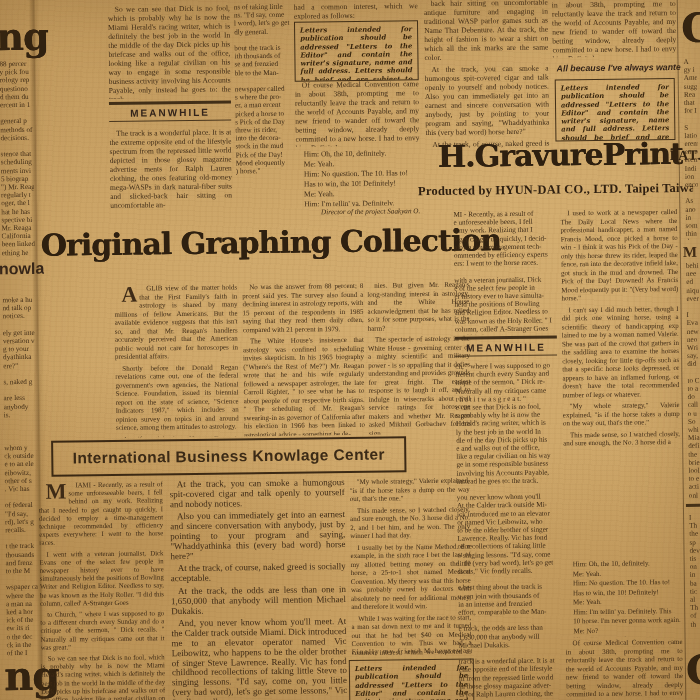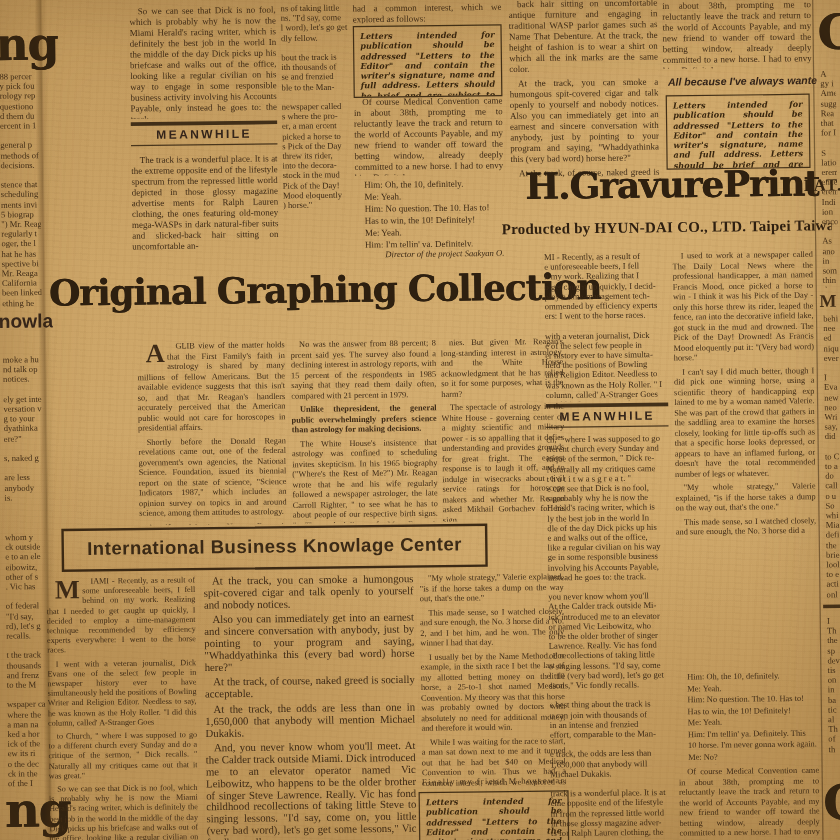--- a/index.html
+++ b/index.html
@@ -136,21 +136,21 @@
   </div>
   <div class="abs meanwhile" style="left:112px;top:99px;width:122px;">MEANWHILE</div>
   <div class="abs col f75" style="left:112px;top:126px;width:122px;height:106px;">
     <p>The track is a wonderful place. It is at the extreme opposite end of the lifestyle spectrum from the repressed little world depicted in those glossy magazine advertise ments for Ralph Lauren clothing, the ones featuring old-money mega-WASPs in dark natural-fiber suits and slicked-back hair sitting on uncomfortable an-</p>
   </div>
 
   <div class="abs frags" style="left:238px;top:2px;width:57px;height:228px;">
       <p>ns of taking little</p>
       <p>ns. "I'd say, come</p>
       <p>l word), let's go get</p>
-      <p>dly fellow.</p>
+      <p>dly general.</p>
       <p></p>
       <p>bout the track is</p>
       <p>ith thousands of</p>
       <p>se and frenzied</p>
       <p>ble to the Man-</p>
       <p></p>
       <p>newspaper called</p>
       <p>s where the pro-</p>
       <p>er, a man ercent</p>
       <p>picked a horse to</p>
@@ -197,21 +197,20 @@
   <div class="abs bl" style="left:42px;top:224px;font-size:30px;">Original Graphing Collection</div>
 
   <div class="abs col f7 dropA" style="left:115px;top:282px;width:123px;height:153px;">
       <p>A GLIB view of the matter holds that the First Family's faith in astrology is shared by many millions of fellow Americans. But the available evidence suggests that this isn't so, and that Mr. Reagan's handlers accurately perceived that the American public would not care for horoscopes in presidential affairs.</p>
       <p>Shortly before the Donald Regan revelations came out, one of the federal government's own agencies, the National Science. Foundation, issued its biennial report on the state of science, "Science Indicators 1987," which includes an opinion survey on topics in and around science, among them attitudes to astrology.</p>
       <p>As if anticipating Nancy Reagan's reliance on astrology, the survey, conducted in 1985, asked 2,005 adults: "Do you sometimes acide to do or not do something because your astrological signs for the day are favorable or unfavorable?"</p>
     </div>
 
   <div class="abs col f7" style="left:243px;top:282px;width:121px;height:153px;">
     <p>No was the answer from 88 percent; 8 prcent said yes. The survey also found a declining interest in astrology reports, with 15 percent of the respondents in 1985 saying that they read them daily often, compared with 21 percent in 1979.</p>
-    <p class="boldp">Unlike thepresident, the general public overwhelmingly prefers science than astrology for making decisions.</p>
     <p>The White House's insistence that astrology was confined to scheduling invites skepticism. In his 1965 biography ("Where's the Rest of Me?") Mr. Reagan wrote that he and his wife regularly followed a newspaper astrologer, the late Carroll Righter, " to see what he has to about people of our respective birth signs. " The scheduling of Mr. Reagan's swearing-in as governor of California after his election in 1966 has been linked to astrological advice - something he de-</p>
   </div>
 
   <div class="abs col f7" style="left:368px;top:282px;width:102px;height:153px;">
     <p>nies. But given Mr. Reagan's long-standing interest in astrology, and the White House acknowledgment that he has relied so it for some purposes, what is the harm?</p>
     <p>The spectacle of astrology in the White House - governing center of a mighty scientific and military power - is so appalling that it defies understanding and provides grounds for great fright. The easiest response is to laugh it off, and to indulge in wisecracks about civil service ratings for horoscope makers and whether Mr. Reagan asked Mikhail Gorbachev for his sign.</p>
 
   </div>
 
   <div class="abs frags" style="left:455px;top:212px;width:102px;height:124px;">

